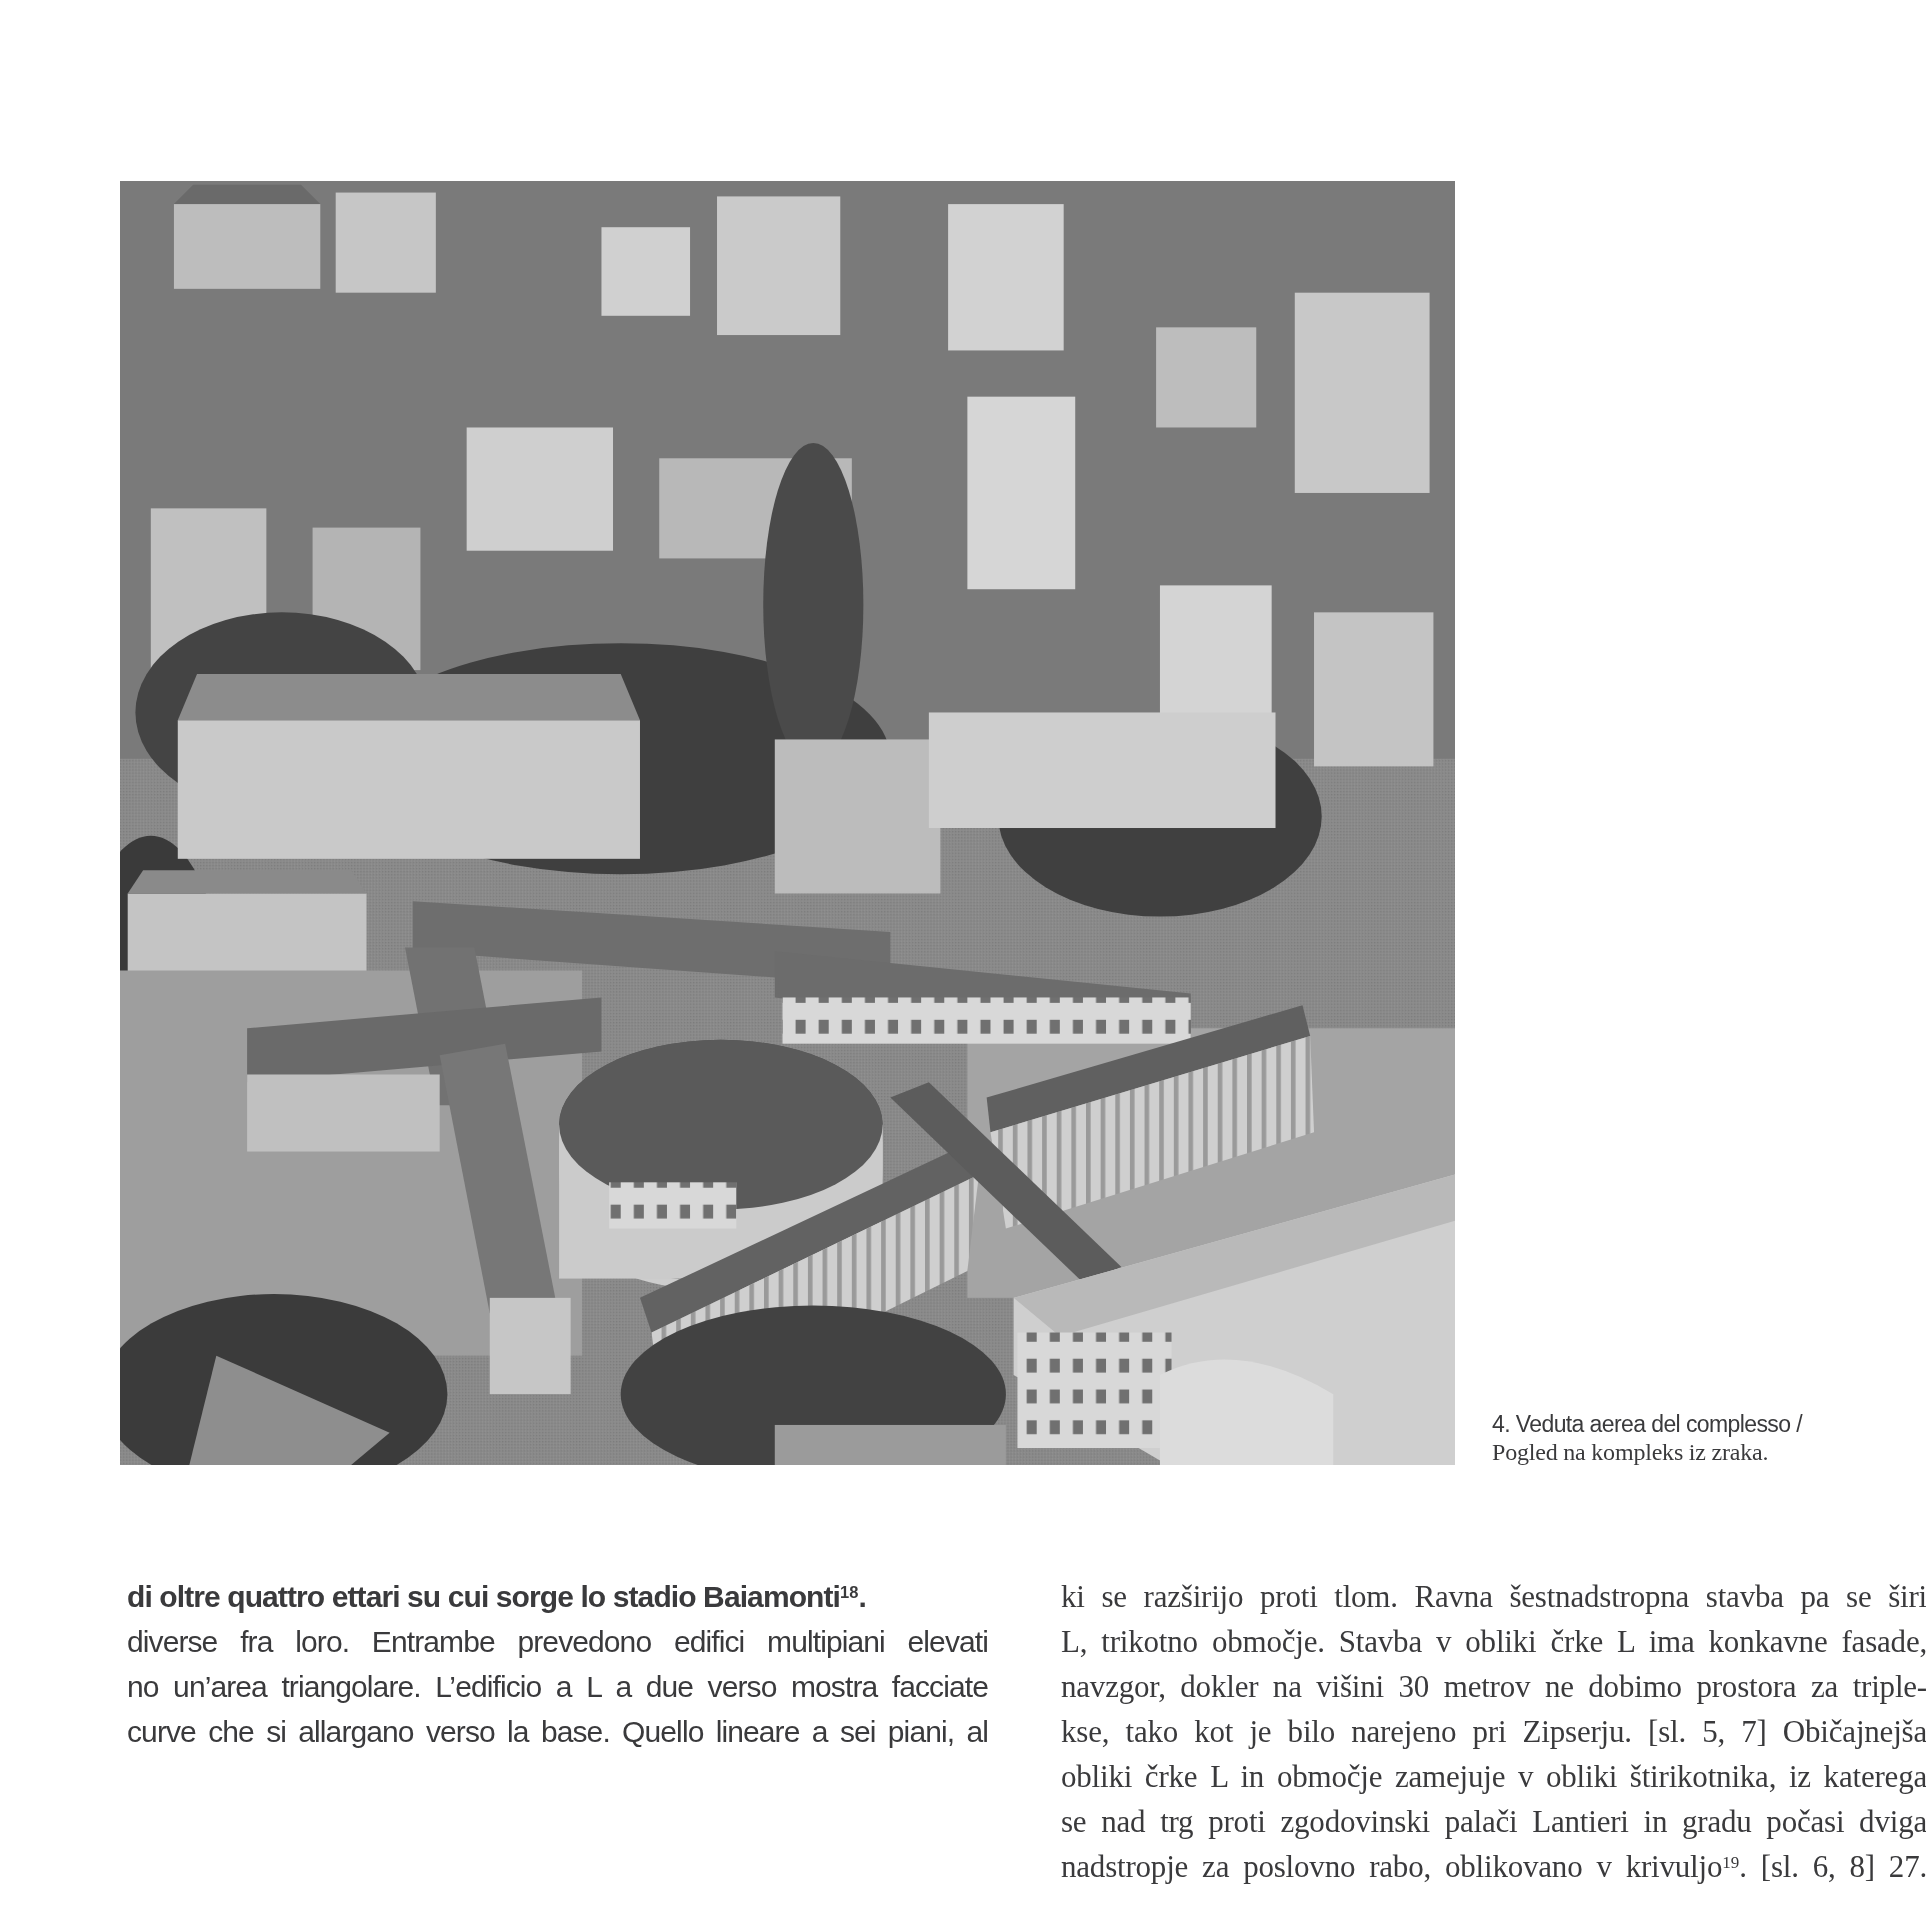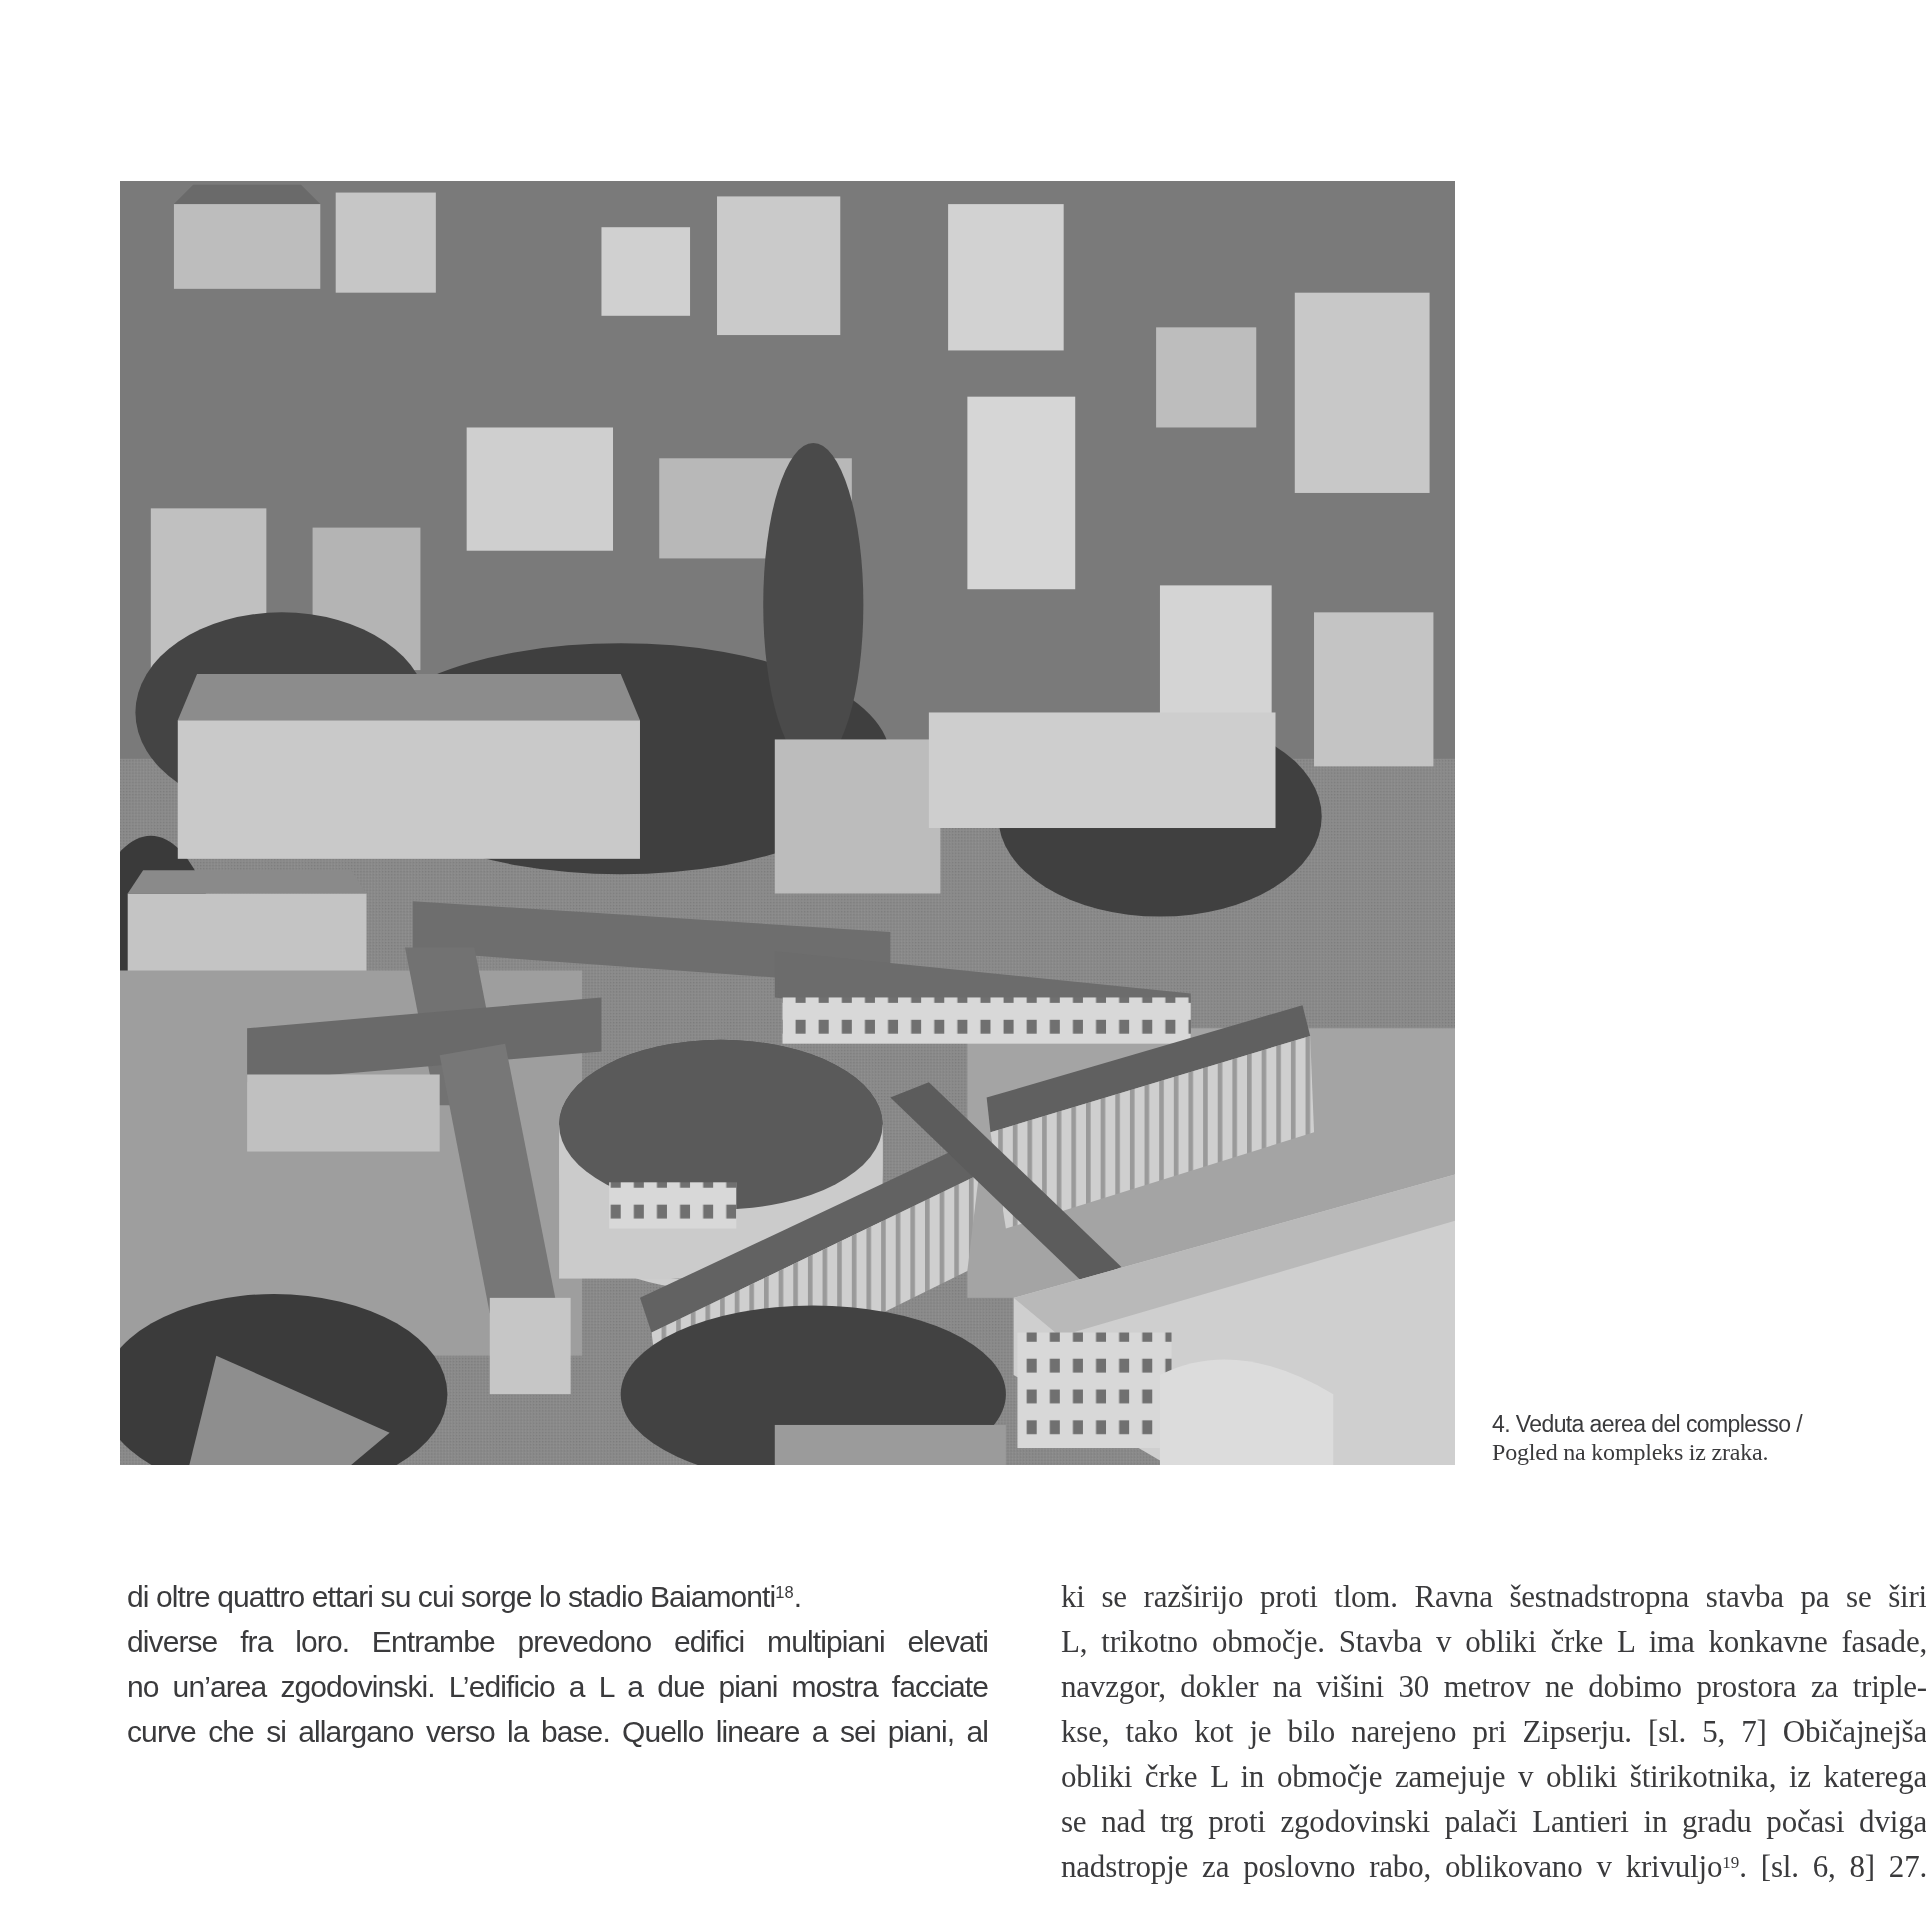--- a/index.html
+++ b/index.html
@@ -30,21 +30,21 @@
     left: 127px; width: 861px;
     font-family: "Liberation Sans", sans-serif; font-size: 30px; line-height: 45px;
     letter-spacing: -0.9px; color: #3a3a3c;
   }
   .col-right {
     left: 1061px; width: 866px;
     font-family: "Liberation Serif", serif; font-size: 31px; line-height: 45px;
     color: #3a3a3c; letter-spacing: -0.2px;
   }
   .ln { white-space: nowrap; display: block; text-align: justify; text-align-last: justify; height: 45px; }
-  .ln.last { text-align-last: left; }
+  .ln.last { text-align-last: left; font-weight: bold; }
   .ln.indent-l { padding-left: 92px; }
   sup { font-size: 0.55em; vertical-align: 0.55em; line-height: 0; letter-spacing: 0; }
 </style>
 </head>
 <body>
 
 <div class="photo" role="img" aria-label="Aerial black-and-white photograph of the building complex: a round auditorium with a flat roof at the center, surrounded by long residential wings with curved ribbed facades, arranged in an X / pinwheel plan; older villas and apartment blocks, tree-lined streets and a school building surround the site.">
   <svg viewBox="0 0 3466 3334" preserveAspectRatio="none">
     <defs>
       <pattern id="ribs" width="38" height="40" patternUnits="userSpaceOnUse">
@@ -143,21 +143,21 @@
 </div>
 
 <div class="caption">
   <div class="line-it">4. Veduta aerea del complesso /</div>
   <div class="line-sl">Pogled na kompleks iz zraka.</div>
 </div>
 
 <div class="col col-left" id="col-left">
     <span class="ln last"><span>di oltre quattro ettari su cui sorge lo stadio Baiamonti</span><sup>18</sup><span>.</span></span>
     <span class="ln"><span>diverse fra loro. Entrambe prevedono edifici multipiani elevati</span></span>
-    <span class="ln"><span>no un’area zgodovinski. L’edificio a L a due piani mostra facciate</span></span>
+    <span class="ln"><span>no un’area triangolare. L’edificio a L a due verso mostra facciate</span></span>
     <span class="ln"><span>curve che si allargano verso la base. Quello lineare a sei piani, al</span></span>
   </div>
 
 <div class="col col-right" id="col-right">
     <span class="ln"><span>ki se razširijo proti tlom. Ravna šestnadstropna stavba pa se širi</span></span>
     <span class="ln"><span>L, trikotno območje. Stavba v obliki črke L ima konkavne fasade,</span></span>
     <span class="ln"><span>navzgor, dokler na višini 30 metrov ne dobimo prostora za triple-</span></span>
     <span class="ln"><span>kse, tako kot je bilo narejeno pri Zipserju. [sl. 5, 7] Običajnejša</span></span>
     <span class="ln"><span>obliki črke L in območje zamejuje v obliki štirikotnika, iz katerega</span></span>
     <span class="ln"><span>se nad trg proti zgodovinski palači Lantieri in gradu počasi dviga</span></span>

